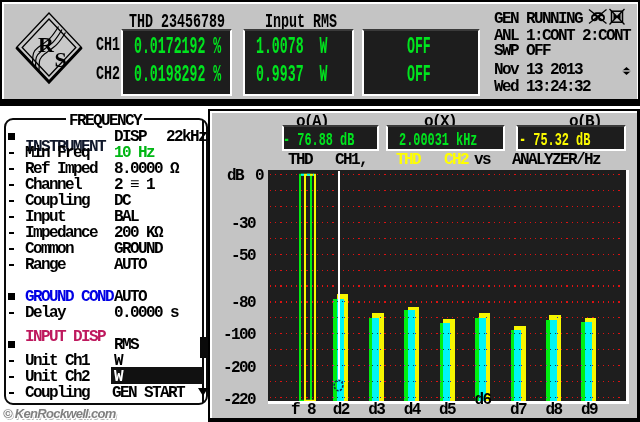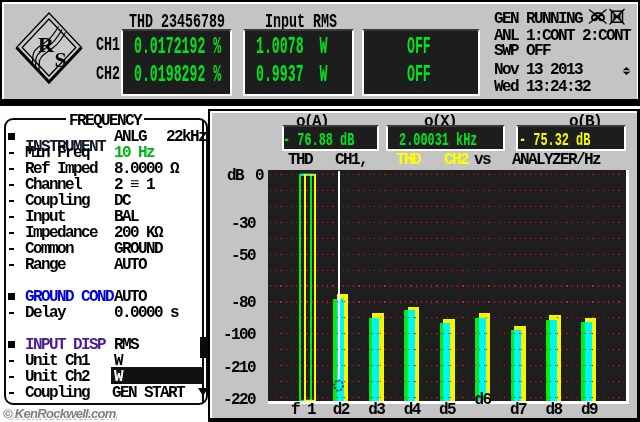--- a/index.html
+++ b/index.html
@@ -77,21 +77,21 @@
   <rect x="0" y="3.2" width="9" height="1.5" fill="#c4c4c4"></rect>
 </svg>
 
 <div style="position:absolute;left:3.5px;top:118px;width:204.5px;height:287px;
      border:2px solid #0a0a0a;border-radius:9px;box-sizing:border-box;background:#fff"></div>
 <div style="position:absolute;left:201.5px;top:120px;width:2px;height:283px;background:#0a0a0a"></div>
 <span class="t" style="left:66px;top:113px;background:#fff;padding:0 3px">FREQUENCY</span>
 
 <div style="position:absolute;left:8px;top:133px;width:7px;height:7px;background:#000"></div>
 <span class="t" style="left:25px;top:139px;color:#0f172a">INSTRUMENT</span>
-<span class="t" style="left:114px;top:129px">ANLG</span>
+<span class="t" style="left:114px;top:129px">DISP</span>
 <span class="t" style="left:166px;top:129px">22kHz</span>
 
 <div style="position:absolute;left:9px;top:152px;width:5px;height:2px;background:#000"></div>
 <span class="t" style="left:25px;top:145px">Min Freq</span>
 <span class="t" style="left:114px;top:145px;color:#00b614">10 Hz</span>
 
 <div style="position:absolute;left:9px;top:168px;width:5px;height:2px;background:#000"></div>
 <span class="t" style="left:25px;top:161px">Ref Imped</span>
 <span class="t" style="left:114px;top:161px">8.0000 Ω</span>
 
@@ -121,21 +121,21 @@
 
 <div style="position:absolute;left:8px;top:293px;width:7px;height:7px;background:#000"></div>
 <span class="t" style="left:25px;top:289px;color:#0000e4">GROUND COND</span>
 <span class="t" style="left:114px;top:289px">AUTO</span>
 
 <div style="position:absolute;left:9px;top:312px;width:5px;height:2px;background:#000"></div>
 <span class="t" style="left:25px;top:305px">Delay</span>
 <span class="t" style="left:114px;top:305px">0.0000 s</span>
 
 <div style="position:absolute;left:8px;top:341px;width:7px;height:7px;background:#000"></div>
-<span class="t" style="left:25px;top:337px;color:#4c1d95">INPUT DISP</span>
+<span class="t" style="left:25px;top:329px;color:#be185d">INPUT DISP</span>
 <span class="t" style="left:114px;top:337px">RMS</span>
 
 <div style="position:absolute;left:9px;top:360px;width:5px;height:2px;background:#000"></div>
 <span class="t" style="left:25px;top:353px">Unit Ch1</span>
 <span class="t" style="left:114px;top:353px">W</span>
 
 <div style="position:absolute;left:9px;top:376px;width:5px;height:2px;background:#000"></div>
 <span class="t" style="left:25px;top:369px">Unit Ch2</span>
 <div style="position:absolute;left:111px;top:367px;width:92px;height:17px;background:#111"></div>
 <span class="t" style="left:114px;top:369px;color:#fff">W</span>
@@ -352,24 +352,24 @@
     <div style="position: absolute; left: 324.2px; width: 4.2px; top: 195.04px; height: 1.1px; background: repeating-linear-gradient(90deg, rgb(40, 40, 200) 0px, rgb(40, 40, 200) 1.1px, transparent 1.1px, transparent 5.2px);"></div>
     <div style="position: absolute; left: 324.2px; width: 4.2px; top: 210.96px; height: 1.1px; background: repeating-linear-gradient(90deg, rgb(40, 40, 200) 0px, rgb(40, 40, 200) 1.1px, transparent 1.1px, transparent 5.2px);"></div>
     <div style="position: absolute; left: 324.2px; width: 4.2px; top: 226.88px; height: 1.1px; background: repeating-linear-gradient(90deg, rgb(40, 40, 200) 0px, rgb(40, 40, 200) 1.1px, transparent 1.1px, transparent 5.2px);"></div>
   </div>
 
 <span class="t" style="left:255px;top:168px">0</span>
 <span class="t" style="left:231px;top:216px">-30</span>
 <span class="t" style="left:231px;top:248px">-50</span>
 <span class="t" style="left:231px;top:295px">-80</span>
 <span class="t" style="left:223px;top:327px">-100</span>
-<span class="t" style="left:223px;top:360px">-210</span>
+<span class="t" style="left:223px;top:360px">-200</span>
 <span class="t" style="left:223px;top:392px">-220</span>
 
-<span class="t" style="left:291px;top:402px">f 1</span>
+<span class="t" style="left:291px;top:402px">f 8</span>
 <span class="t" style="left:332.8px;top:402px">d2</span>
 <span class="t" style="left:368.2px;top:402px">d3</span>
 <span class="t" style="left:403.7px;top:402px">d4</span>
 <span class="t" style="left:439.1px;top:402px">d5</span>
 <span class="t" style="left:474.6px;top:392px">d6</span>
 <span class="t" style="left:510px;top:402px">d7</span>
 <span class="t" style="left:545.4px;top:402px">d8</span>
 <span class="t" style="left:580.9px;top:402px">d9</span>
 
 <svg style="position:absolute;left:268px;top:170px" width="358" height="231" viewBox="0 0 358 231">

